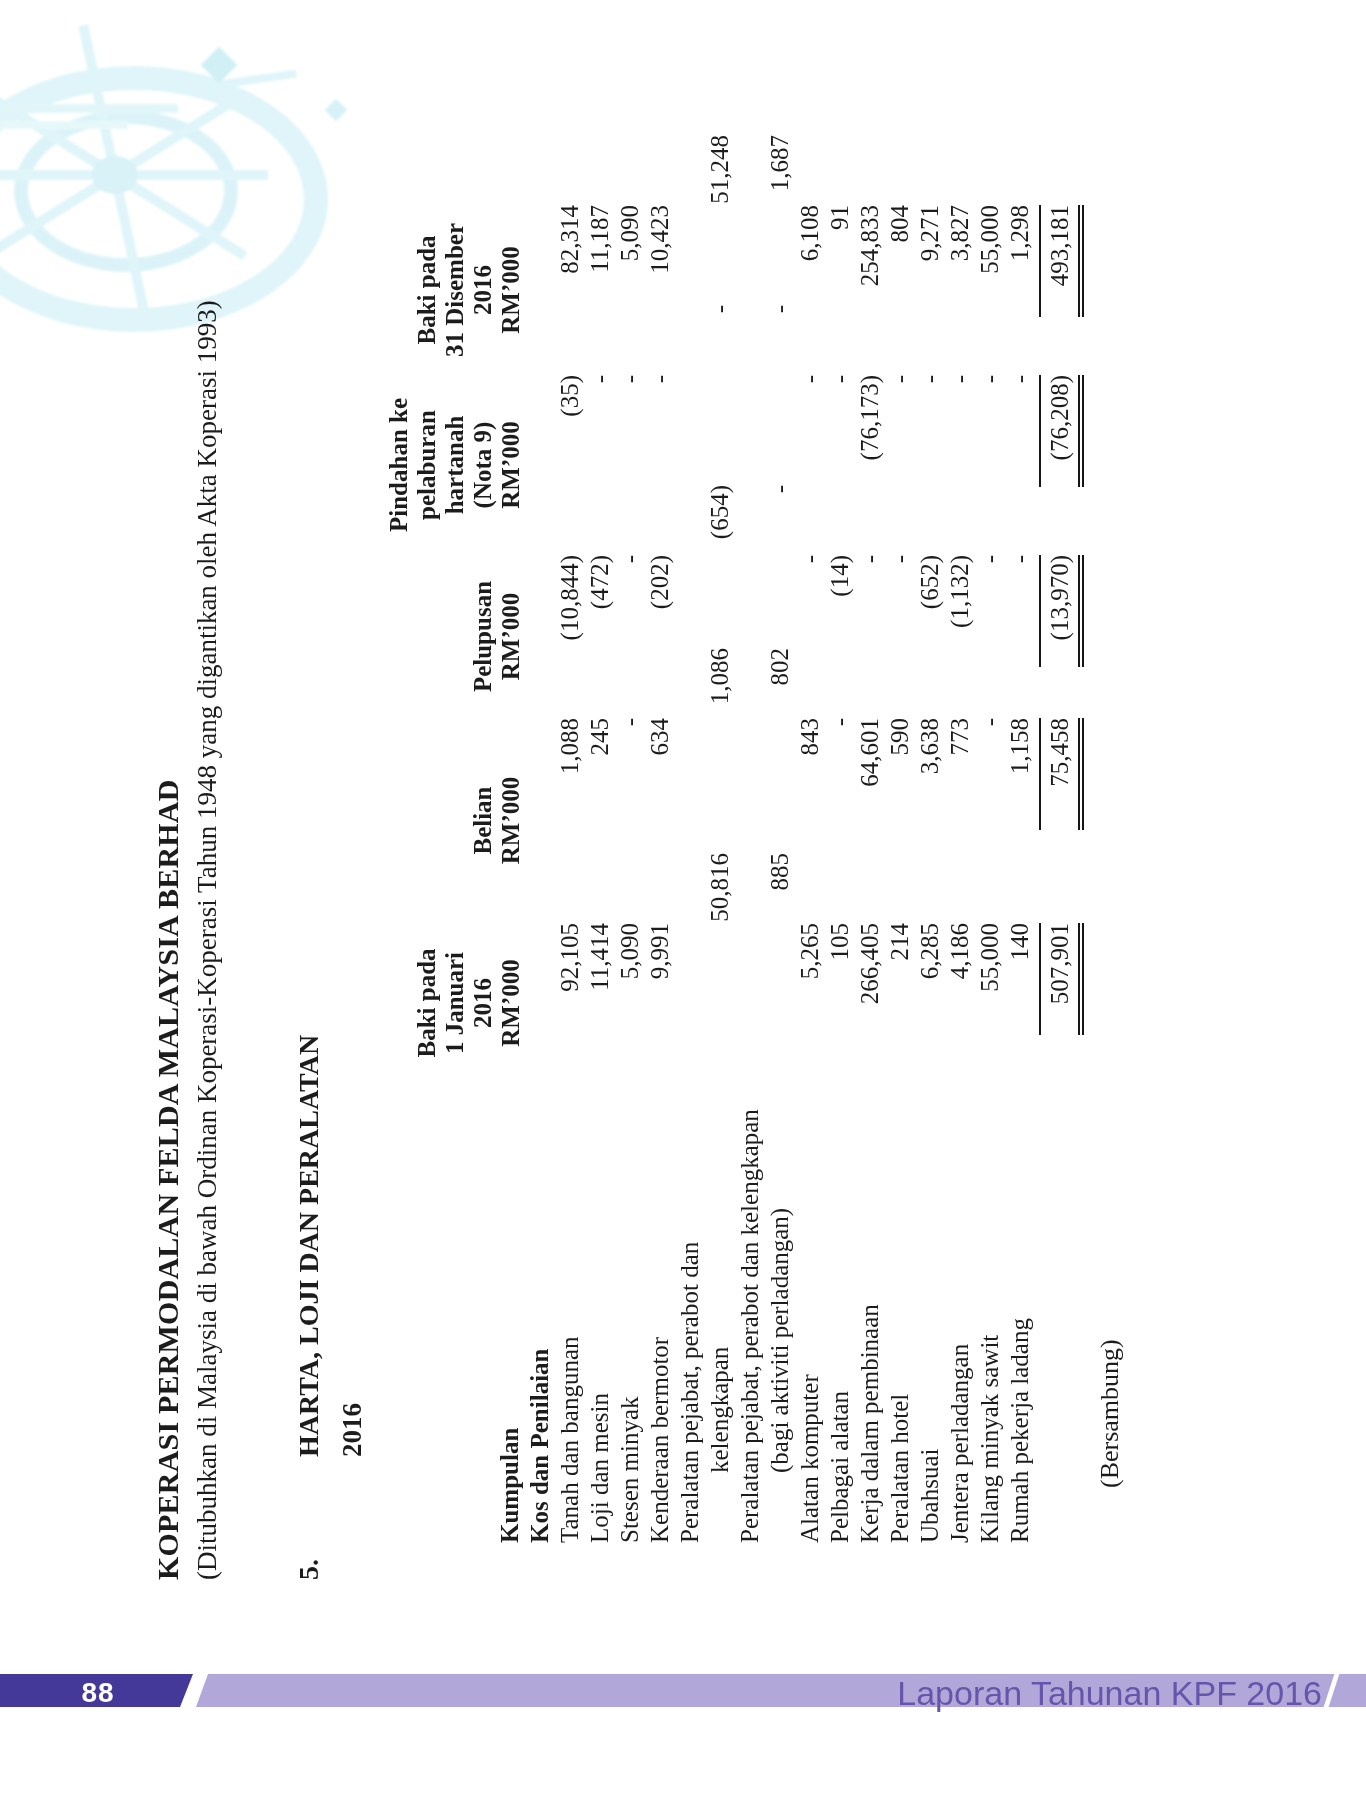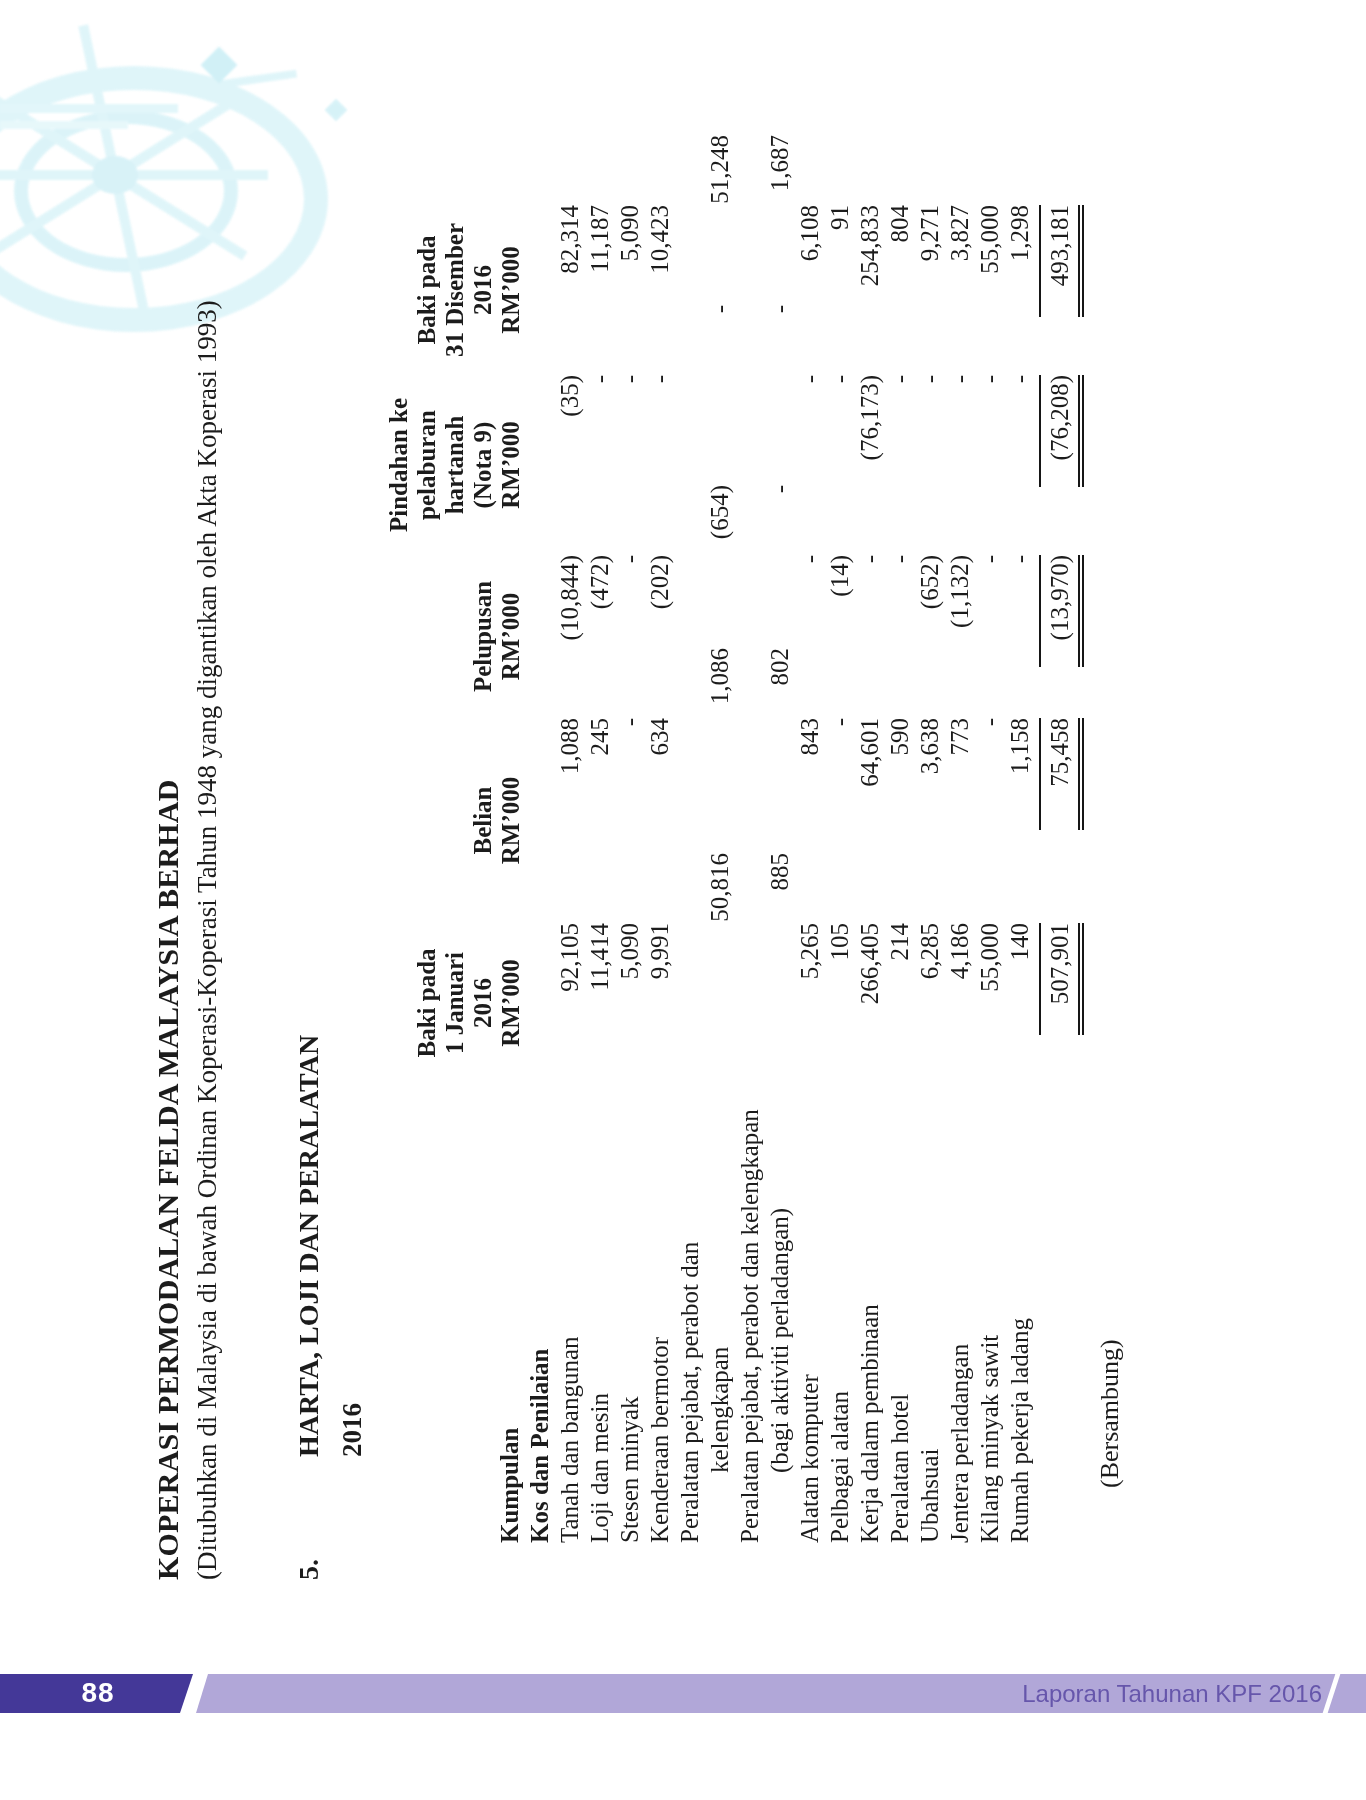--- a/index.html
+++ b/index.html
@@ -41,30 +41,30 @@
   .num{text-align:right;}
   .bold{font-weight:bold;}
   .indent{padding-left:70px;}
   .totalrow{display:flex;margin-top:4px;}
   .totalrow .cell{text-align:right;}
   .total-box{display:inline-block;min-width:112px;text-align:right;
              border-top:2px solid #161616;border-bottom:6px double #161616;padding:4px 0 3px;}
   .bersambung{position:absolute;left:112px;top:950px;font-size:26px;}
 
   
-  .footer-band{position:absolute;left:0;top:1674px;width:1366px;height:39px;font-family:"Liberation Sans", sans-serif;}
+  .footer-band{position:absolute;left:0;top:1674px;width:1366px;height:33px;font-family:"Liberation Sans", sans-serif;}
   .f-dark{position:absolute;left:0;top:0;bottom:0;width:200px;background:var(--footer_dark,#443898);
           clip-path:polygon(0 0,193px 0,180px 100%,0 100%);}
   .f-light{position:absolute;left:196px;top:0;bottom:0;right:0;background:var(--footer_light,#b1a7d8);
            clip-path:polygon(12px 0,100% 0,100% 100%,0 100%);}
   .f-sep{position:absolute;left:1329px;top:0;bottom:0;width:5px;background:#ffffff;transform:skewX(-18deg);}
   .page-num{position:absolute;left:58px;top:0;width:80px;line-height:37px;text-align:center;
             color:#ffffff;font-weight:bold;font-size:28px;letter-spacing:1px;}
   .report-label{position:absolute;right:44px;top:0;line-height:39px;color:var(--footer_text,#6656ab);
-                font-size:24px;font-weight:500;}
+                font-size:34px;font-weight:500;}
 </style>
 </head>
 <body>
 
 <div class="page">
 
   <div class="logo">
     <div class="ring1"></div>
     <div class="ring2"></div>
     <div class="spoke"></div>

